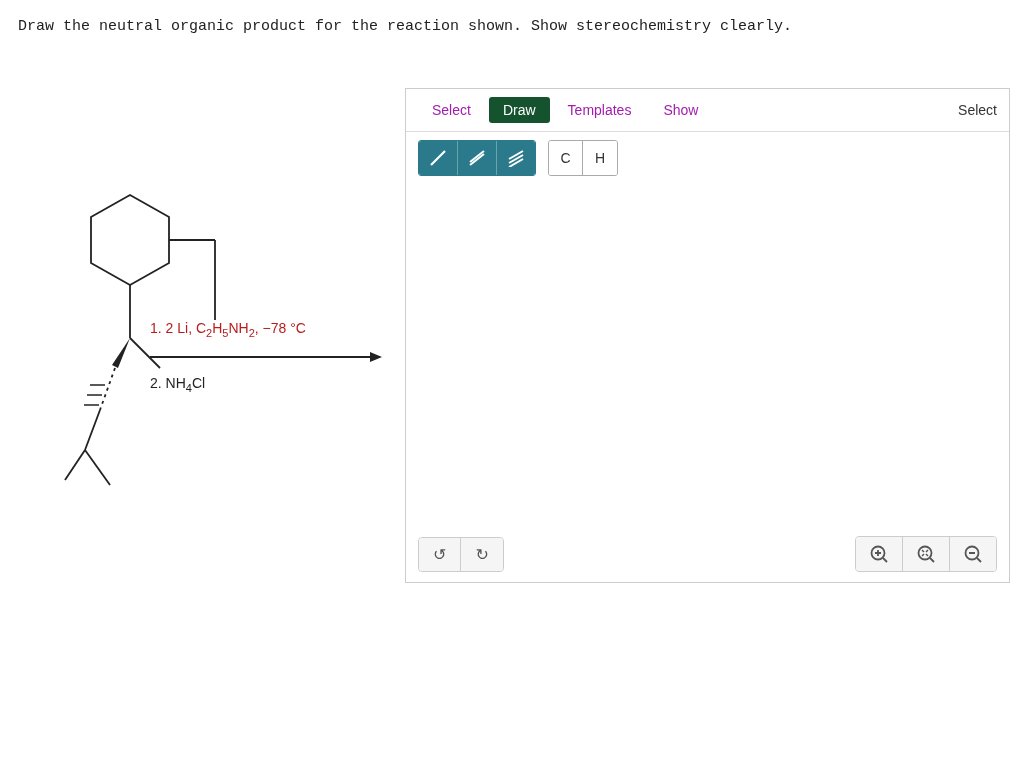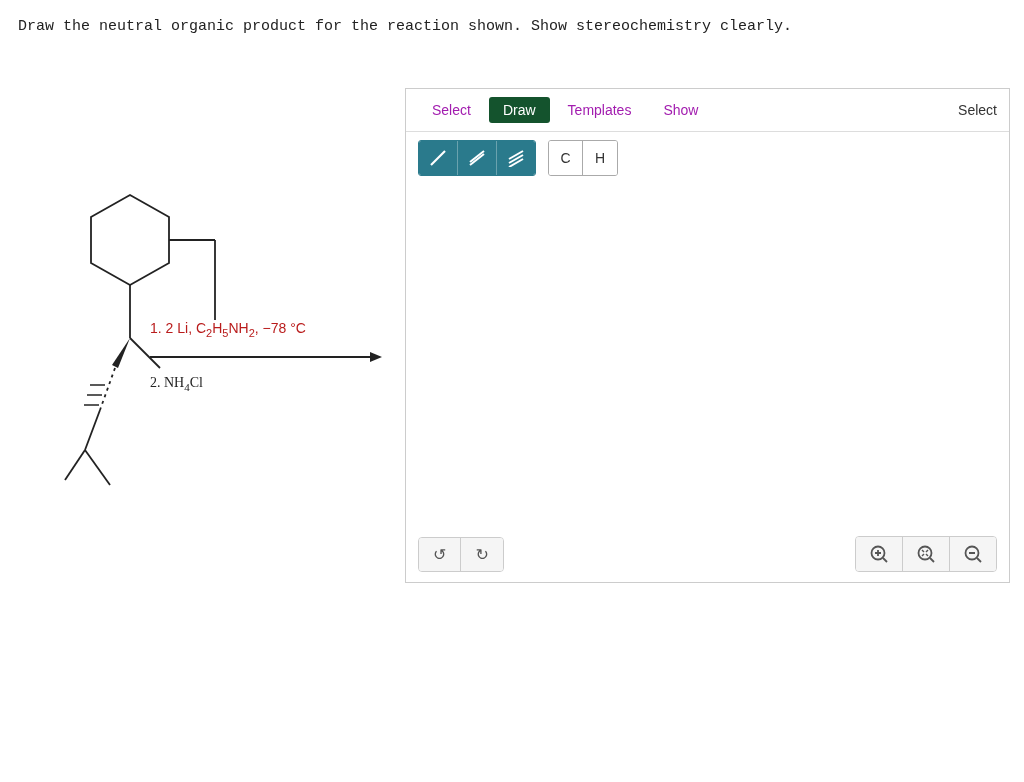--- a/index.html
+++ b/index.html
@@ -179,21 +179,20 @@
     .reaction-label {
       font-size: 14px;
       color: #b91c1c;
       margin-bottom: 6px;
     }
 
     .reaction-label2 {
       font-size: 14px;
       color: #222;
       margin-top: 6px;
-      font-family: Liberation Serif, serif;
     }
 
     sub {
       font-size: 11px;
     }
   </style>
 </head>
 <body>
 
 <div class="question-text">Draw the neutral organic product for the reaction shown. Show stereochemistry clearly.</div>

